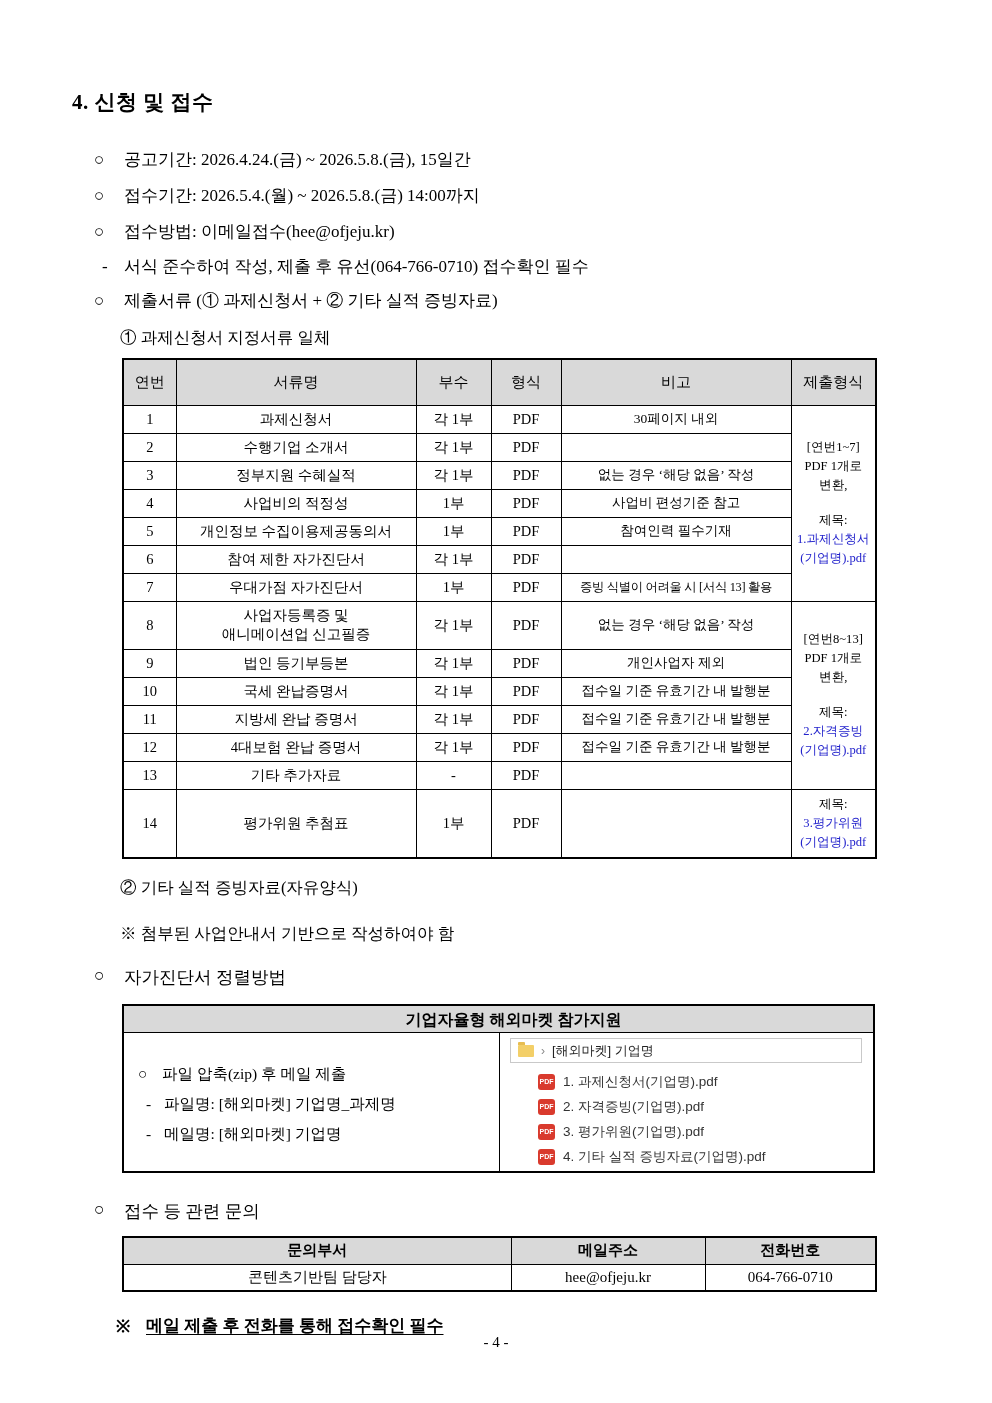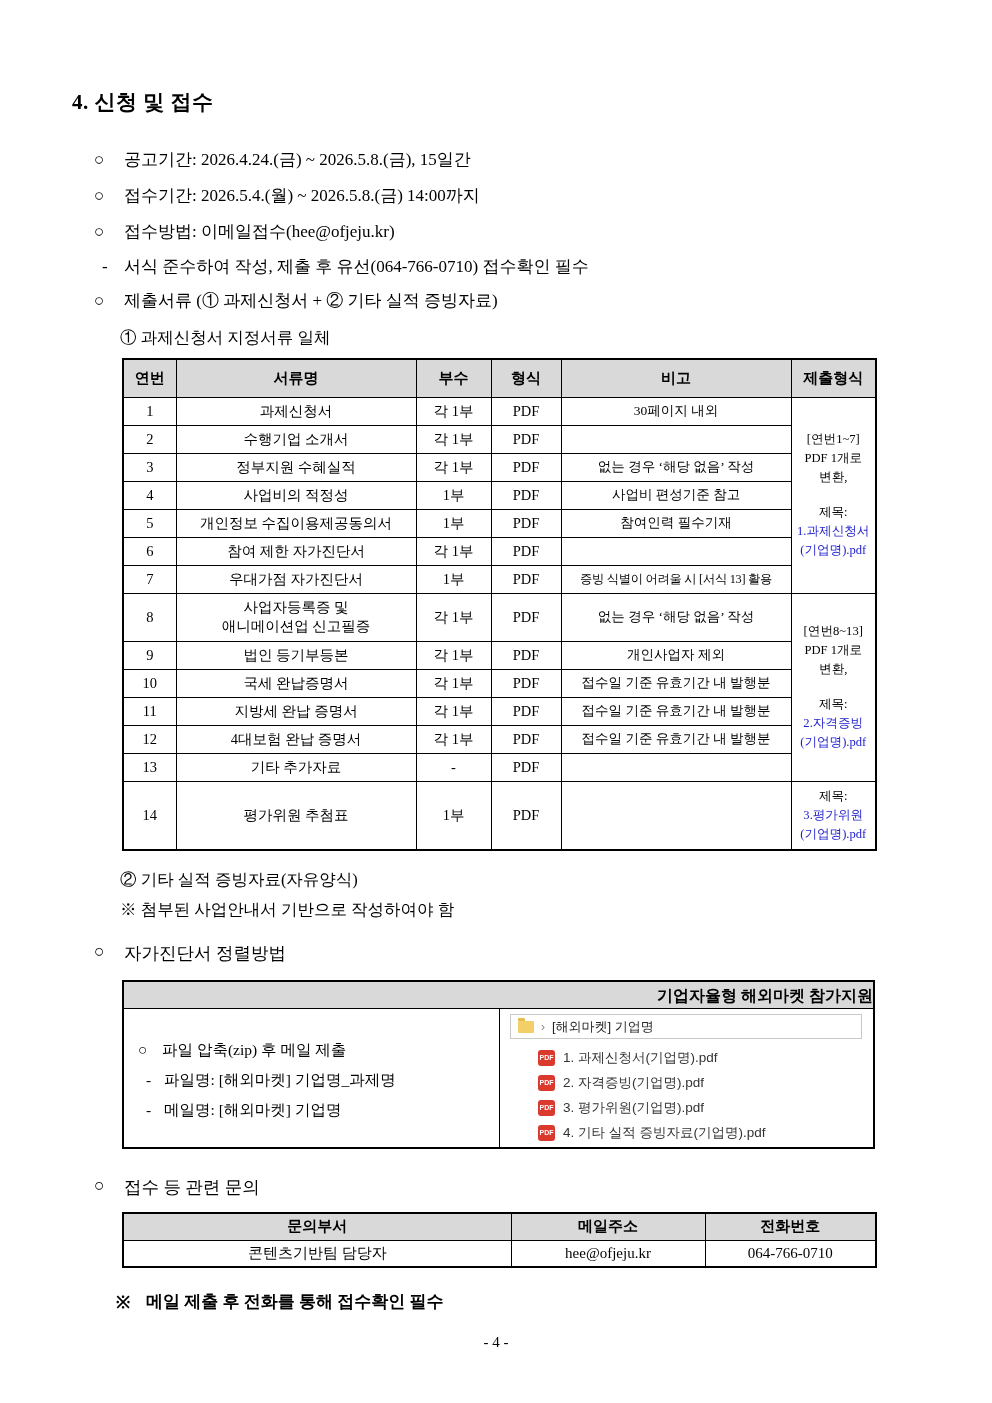--- a/index.html
+++ b/index.html
@@ -17,40 +17,40 @@
   .intro-line { display: flex; font-size: 17px; line-height: 36px; }
   .intro-line .marker { width: 30px; text-align: left; }
   .intro-line.dash { margin-left: 8px; line-height: 33px; }
   .intro-line.dash .marker { width: 22px; }
 
   .caption { margin: 8px 0 0 48px; font-size: 16.5px; }
 
   table { border-collapse: collapse; table-layout: fixed; }
   .doc-table { margin: 9px 0 0 50px; width: 753px; border: 2px solid #000; font-size: 14.5px; }
   .doc-table th, .doc-table td { border: 1px solid #000; text-align: center; vertical-align: middle; padding: 1px 4px; overflow: hidden; }
-  .doc-table th { background: #d9d9d9; font-weight: bold; font-size: 15px; height: 38px; }
+  .doc-table th { background: #d9d9d9; font-weight: normal; font-size: 15px; height: 46px; }
   .doc-table tr { height: 28px; }
   .doc-table tr.tall2 { height: 48px; }
   .doc-table tr.tall3 { height: 69px; }
   .doc-table td.note { font-size: 13.5px; padding: 1px 6px; }
   .doc-table td.note.tight { font-size: 12.3px; letter-spacing: -0.3px; white-space: nowrap; }
   .doc-table td.submit { font-size: 12.6px; line-height: 1.5; padding: 3px 2px; }
   .prewrap { white-space: pre-line; }
   .submit .range { white-space: pre-line; }
   .submit .titleblock { margin-top: 16px; }
   .submit .titleblock.no-gap { margin-top: 0; }
   .file-link { color: #2222cc; white-space: pre-line; cursor: pointer; }
 
   .after-note { margin: 15px 0 0 48px; font-size: 16.5px; line-height: 28px; }
 
   .sec-heading { display: flex; margin: 17px 0 0 22px; font-size: 17.5px; }
   .sec-heading .marker { width: 30px; }
 
   .sort-box { margin: 15px 0 0 50px; width: 753px; border: 2px solid #000; }
-  .sort-box .box-title { background: #d9d9d9; border-bottom: 1px solid #000; text-align: right; font-weight: bold; font-size: 16px; height: 27px; line-height: 27px; padding-left: 30px; }
+  .sort-box .box-title { background: #d9d9d9; border-bottom: 1px solid #000; text-align: center; font-weight: bold; font-size: 16px; height: 27px; line-height: 27px; padding-left: 30px; }
   .sort-box .box-body { display: flex; height: 138px; }
   .box-left { width: 376px; border-right: 1px solid #000; padding: 26px 0 0 14px; font-size: 15.5px; }
   .box-left .bl-line { display: flex; line-height: 30px; }
   .box-left .bl-line .marker { width: 24px; }
   .box-left .bl-line.dash { margin-left: 8px; line-height: 30px; }
   .box-left .bl-line.dash .marker { width: 18px; }
   .box-right { flex: 1; padding: 5px 8px 0 10px; font-family: "Liberation Sans", "DejaVu Sans", sans-serif; }
   .addr-bar { display: flex; align-items: center; gap: 7px; border: 1px solid #c9c9c9; height: 25px; padding: 0 7px; width: 352px; font-size: 13px; color: #222; }
   .folder-icon { position: relative; width: 16px; height: 12px; background: #f3cf68; border-radius: 1px; display: inline-block; }
   .folder-icon::before { content: ""; position: absolute; top: -3px; left: 0; width: 7px; height: 3px; background: #e7bd52; border-radius: 1px 1px 0 0; }
@@ -62,21 +62,21 @@
   .pdf-icon { width: 17px; height: 16px; background: #d93a2d; border-radius: 3px; color: #fff; font-size: 7px; font-weight: bold; display: flex; align-items: center; justify-content: center; letter-spacing: 0; }
 
   .contact-table { margin: 13px 0 0 50px; width: 753px; border: 2px solid #000; font-size: 15px; }
   .contact-table th, .contact-table td { border: 1px solid #000; text-align: center; vertical-align: middle; height: 27px; }
   .contact-table th { background: #d9d9d9; font-weight: bold; }
   .contact-table td { font-size: 15px; }
   .email-mono { font-family: "Liberation Serif", serif; }
 
   .final-note { display: flex; margin: 22px 0 0 44px; font-size: 17px; font-weight: bold; }
   .final-note .marker { width: 30px; }
-  .final-note .fn-text { text-underline-offset: 3px; }
+  .final-note .fn-text { text-decoration: underline; text-underline-offset: 3px; }
 
   .footer { position: absolute; bottom: 52px; left: 0; width: 992px; text-align: center; font-size: 15px; }
 </style>
 </head>
 <body>
 
 <div class="page">
 
   <div class="h1">4. 신청 및 접수</div>
 
@@ -240,21 +240,21 @@
       <td class="submit">
         <div class="titleblock no-gap">제목:</div>
         <div class="file-link">3.평가위원
 (기업명).pdf</div>
       </td>
     </tr>
   </tbody>
     </table>
 
   <div class="after-note">② 기타 실적 증빙자료(자유양식)</div>
-  <div class="after-note" style="margin-top:2px">※ 첨부된 사업안내서 기반으로 작성하여야 함</div>
+  <div class="after-note" style="margin-top:18px">※ 첨부된 사업안내서 기반으로 작성하여야 함</div>
 
   <div class="sec-heading">
     <span class="marker">○</span>
     <span>자가진단서 정렬방법</span>
   </div>
 
   <div class="sort-box">
     <div class="box-title">기업자율형 해외마켓 참가지원</div>
     <div class="box-body">
       <div class="box-left">

